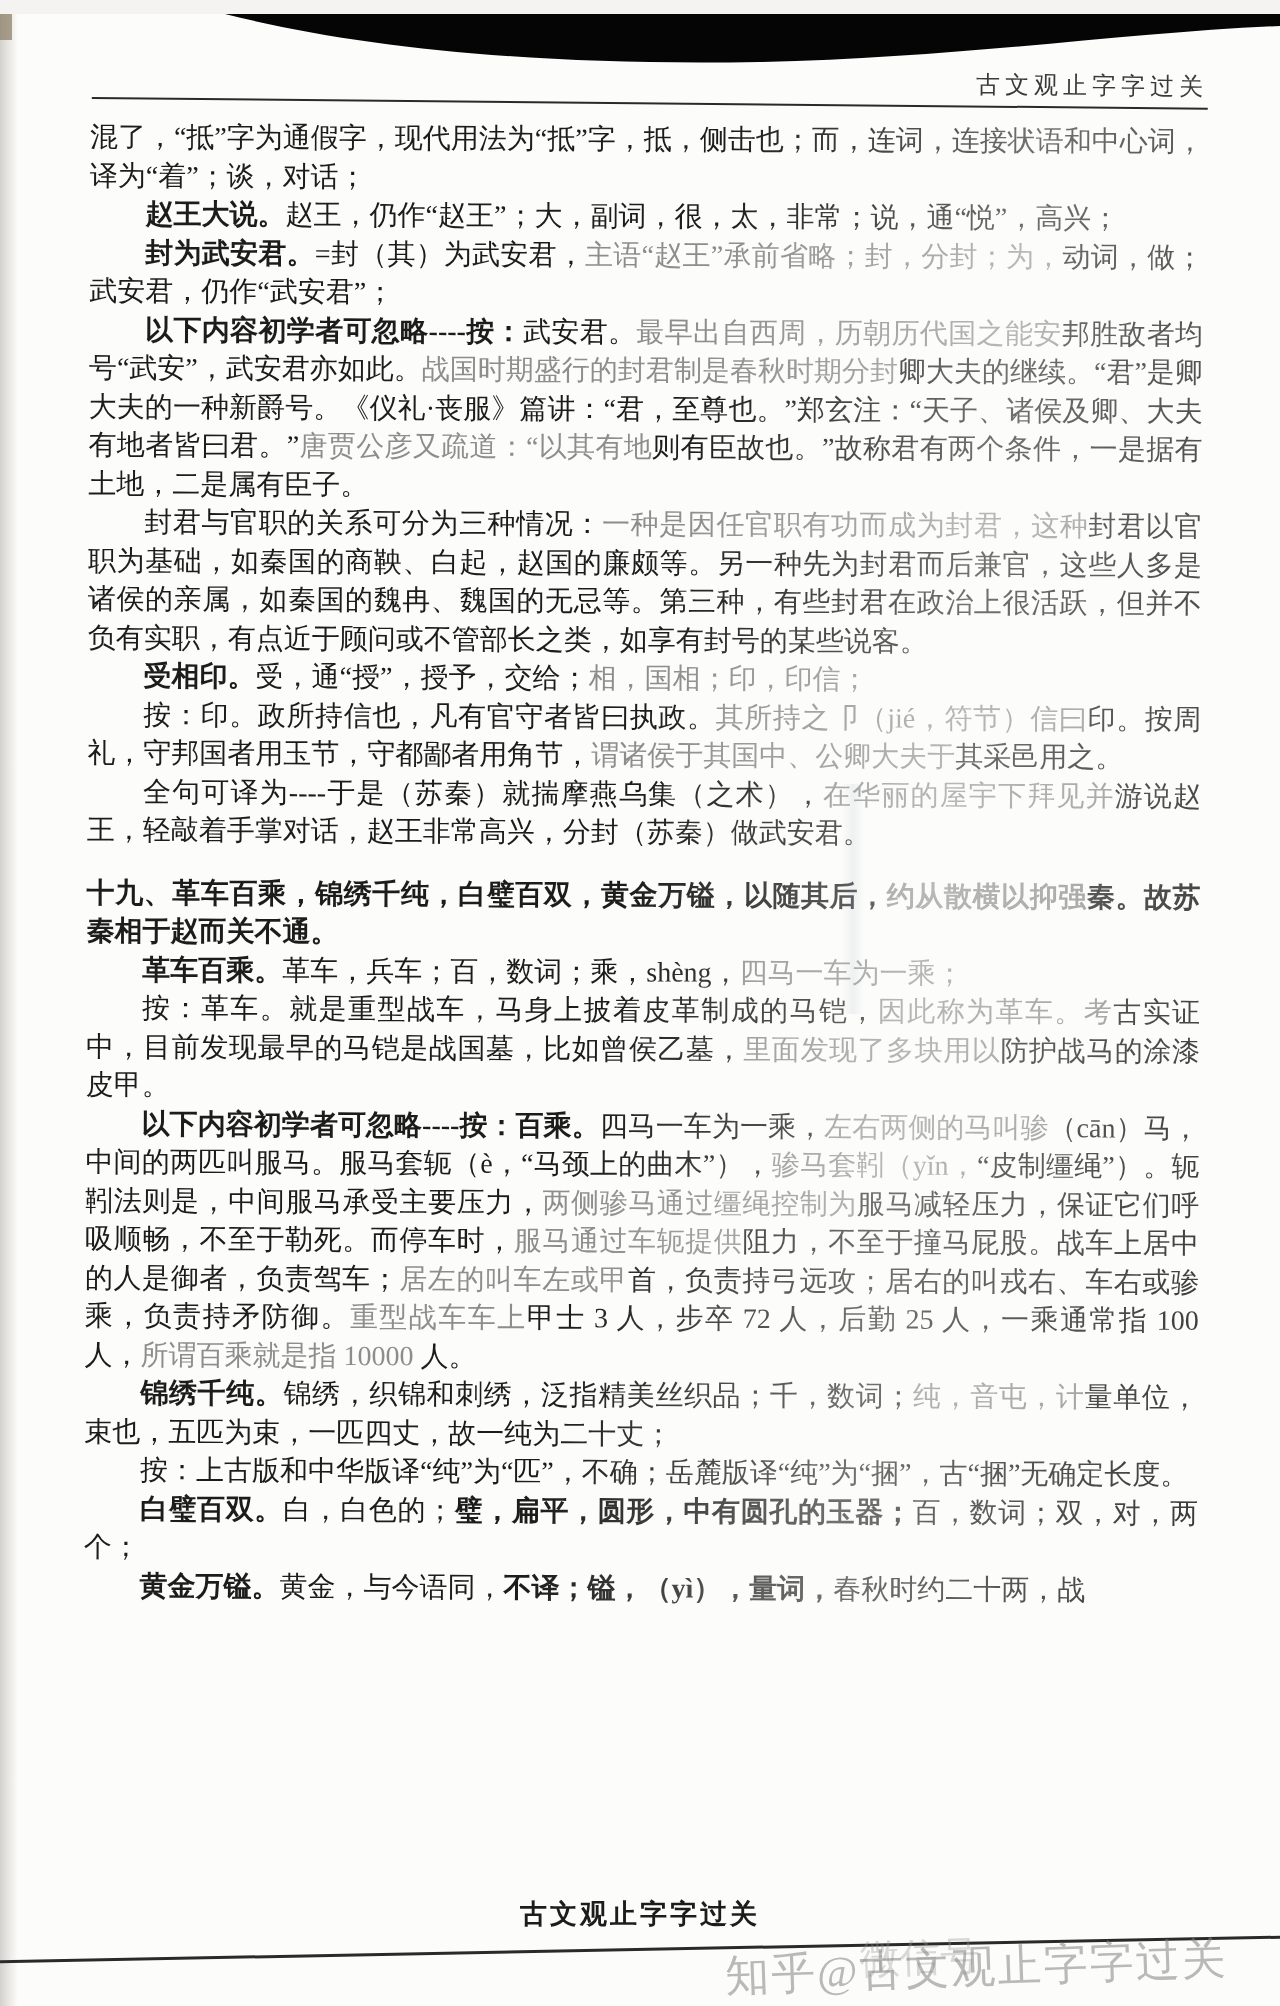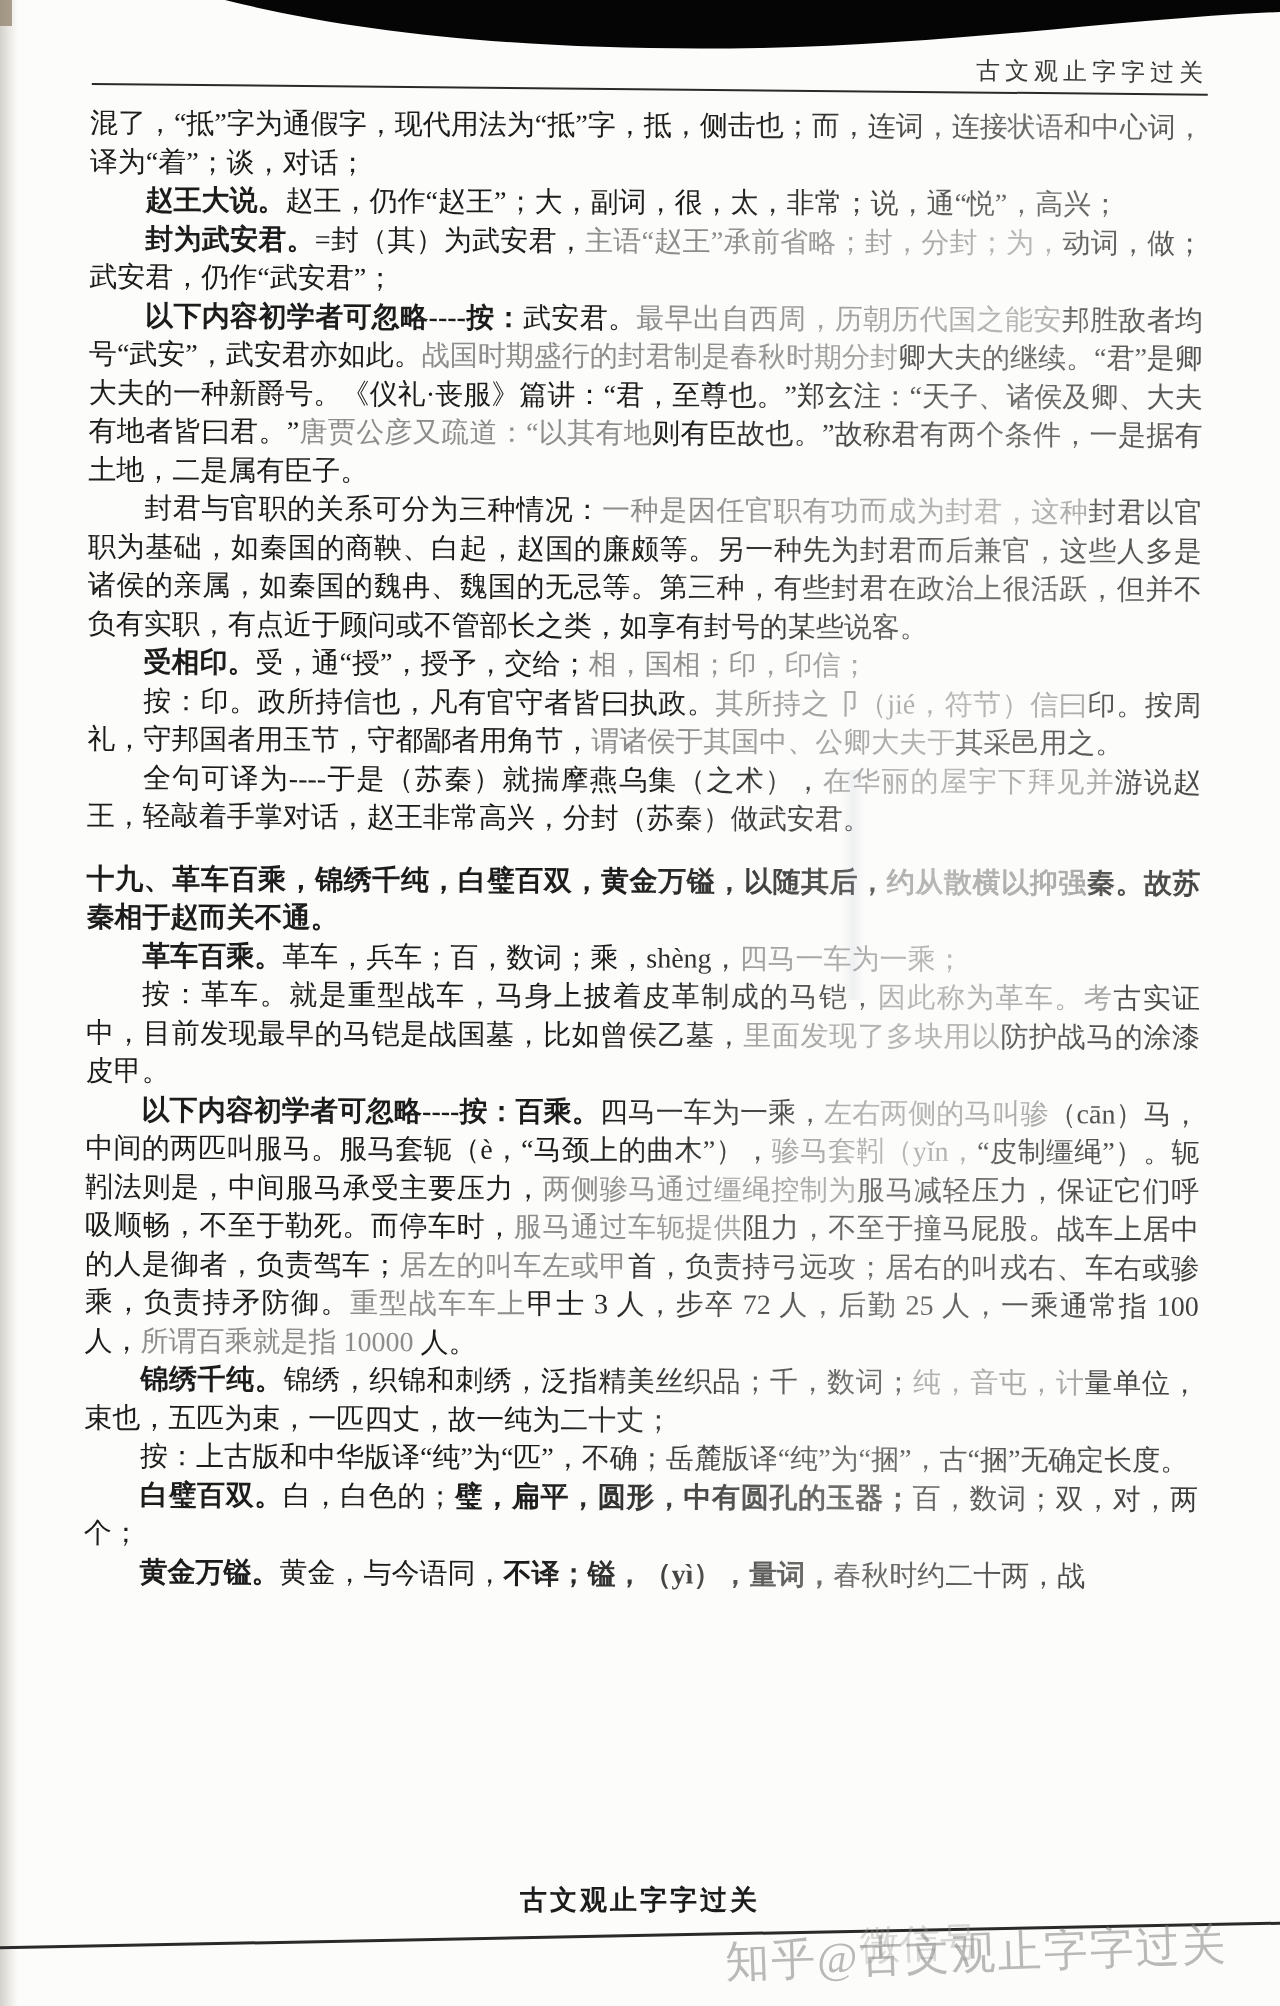--- a/index.html
+++ b/index.html
@@ -2,21 +2,21 @@
 <html><head>
 <meta charset="utf-8">
 <style>
   html,body{margin:0;padding:0;}
   body{
     width:1280px;height:2006px;position:relative;overflow:hidden;
     background:#f4f3f1;
     font-family:"Liberation Serif","DejaVu Serif",serif;
     color:#1c1c1c;
   }
-  .page{position:absolute;inset:0;background:#fcfcfa;}
+  .page{position:absolute;inset:0;background:#fcfcfa;margin-top:14px;}
   
   .top-scan{position:absolute;top:0;left:0;width:1280px;height:70px;pointer-events:none;}
   
   .left-edge{position:absolute;top:0;left:0;width:18px;height:100%;
     background:linear-gradient(to right,#d3d1cc,#eceae6 55%,rgba(255,255,255,0));}
   .corner-smudge{position:absolute;top:0;left:0;width:12px;height:26px;background:#8a7a63;opacity:.7;}
 
   
   .runhead{position:absolute;top:46px;left:92px;right:72px;
     border-bottom:2.5px solid #2a2a2a;padding-bottom:5px;

